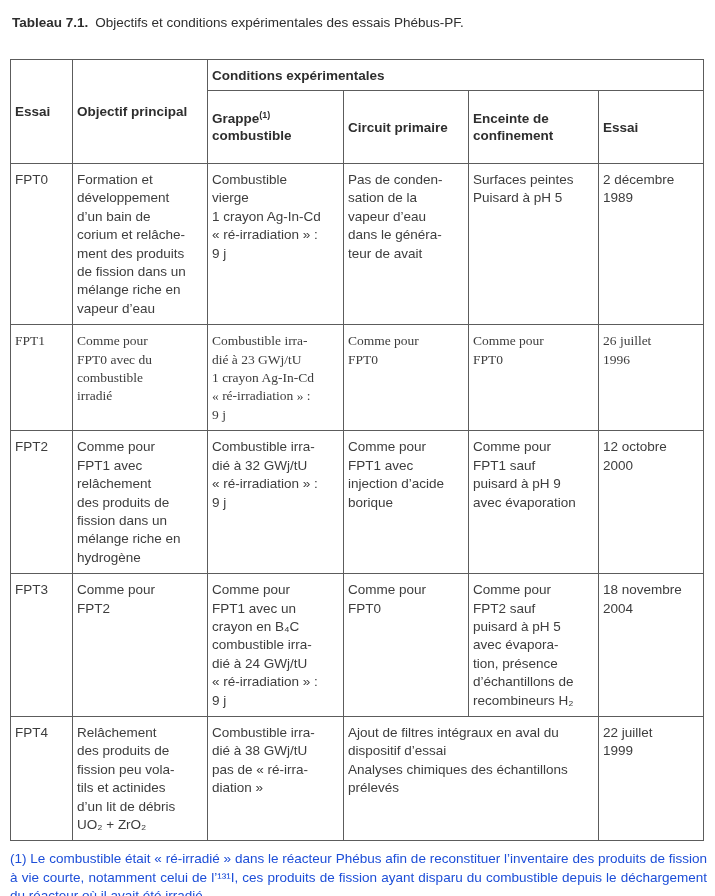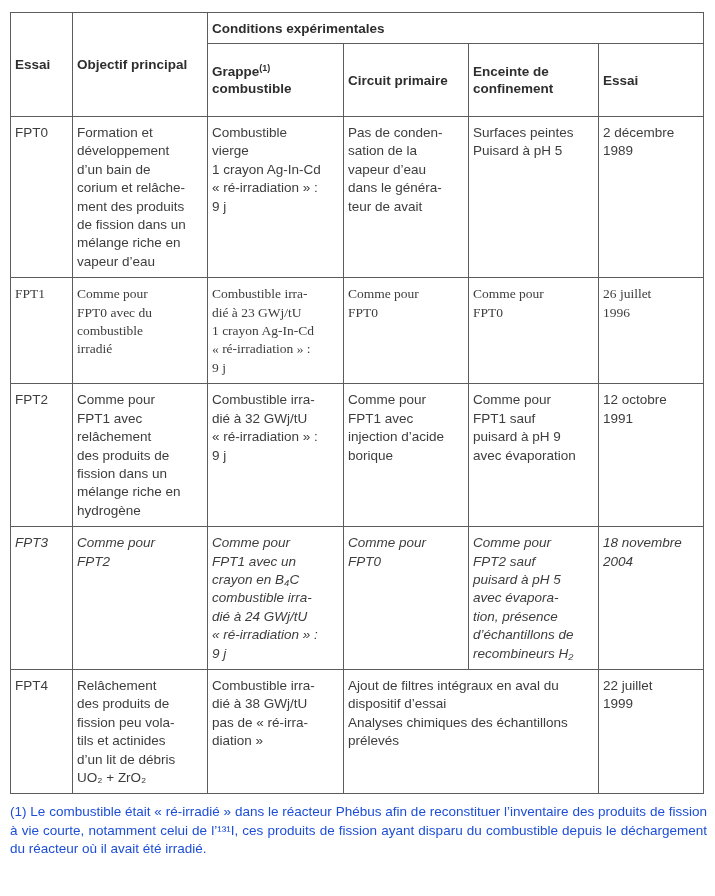--- a/index.html
+++ b/index.html
@@ -59,21 +59,21 @@
     text-align: left;
     padding: 7px 5px 6px 4px;
     white-space: pre-line;
     color: #3d3d3d;
   }
   thead tr.hrow-1 { height: 31px; }
   thead tr.hrow-2 { height: 73px; }
   tbody tr.r0 { height: 157px; }
   tbody tr.r1 { height: 105px; font-family: Liberation Serif, serif; }
   tbody tr.r2 { height: 142px; }
-  tbody tr.r3 { height: 142px; font-style: italic; }
+  tbody tr.r3 { height: 142px; }
   tbody tr.r4 { height: 114px; margin-top: 30px; }
   col.c-essai    { width: 62px;  }
   col.c-objectif { width: 135px; }
   col.c-grappe   { width: 136px; }
   col.c-circuit  { width: 125px; }
   col.c-enceinte { width: 130px; }
   col.c-date     { width: 105px; }
   .footnote {
     width: 697px;
     margin: 9px 0 0 0;
@@ -81,20 +81,21 @@
     line-height: 18.2px;
     text-align: justify;
     color: #1d4ed8;
   }
 </style>
 </head>
 <body>
 
 <div class="page">
 
+  <p class="table-caption"><span class="caption-label">Tableau 7.1.</span><span>Objectifs et conditions expérimentales des essais Phébus-PF.</span></p>
 
   <table class="main-table">
     <colgroup>
       <col class="c-essai">
       <col class="c-objectif">
       <col class="c-grappe">
       <col class="c-circuit">
       <col class="c-enceinte">
       <col class="c-date">
     </colgroup>
@@ -171,21 +172,21 @@
 9 j</td>
         <td>Comme pour
 FPT1 avec
 injection d’acide
 borique</td>
         <td>Comme pour
 FPT1 sauf
 puisard à pH 9
 avec évaporation</td>
         <td>12 octobre
-1991</td>
+2000</td>
       </tr>
       <tr class="r3">
         <td>FPT3</td>
         <td>Comme pour
 FPT2</td>
         <td>Comme pour
 FPT1 avec un
 crayon en B₄C
 combustible irra-
 dié à 24 GWj/tU

